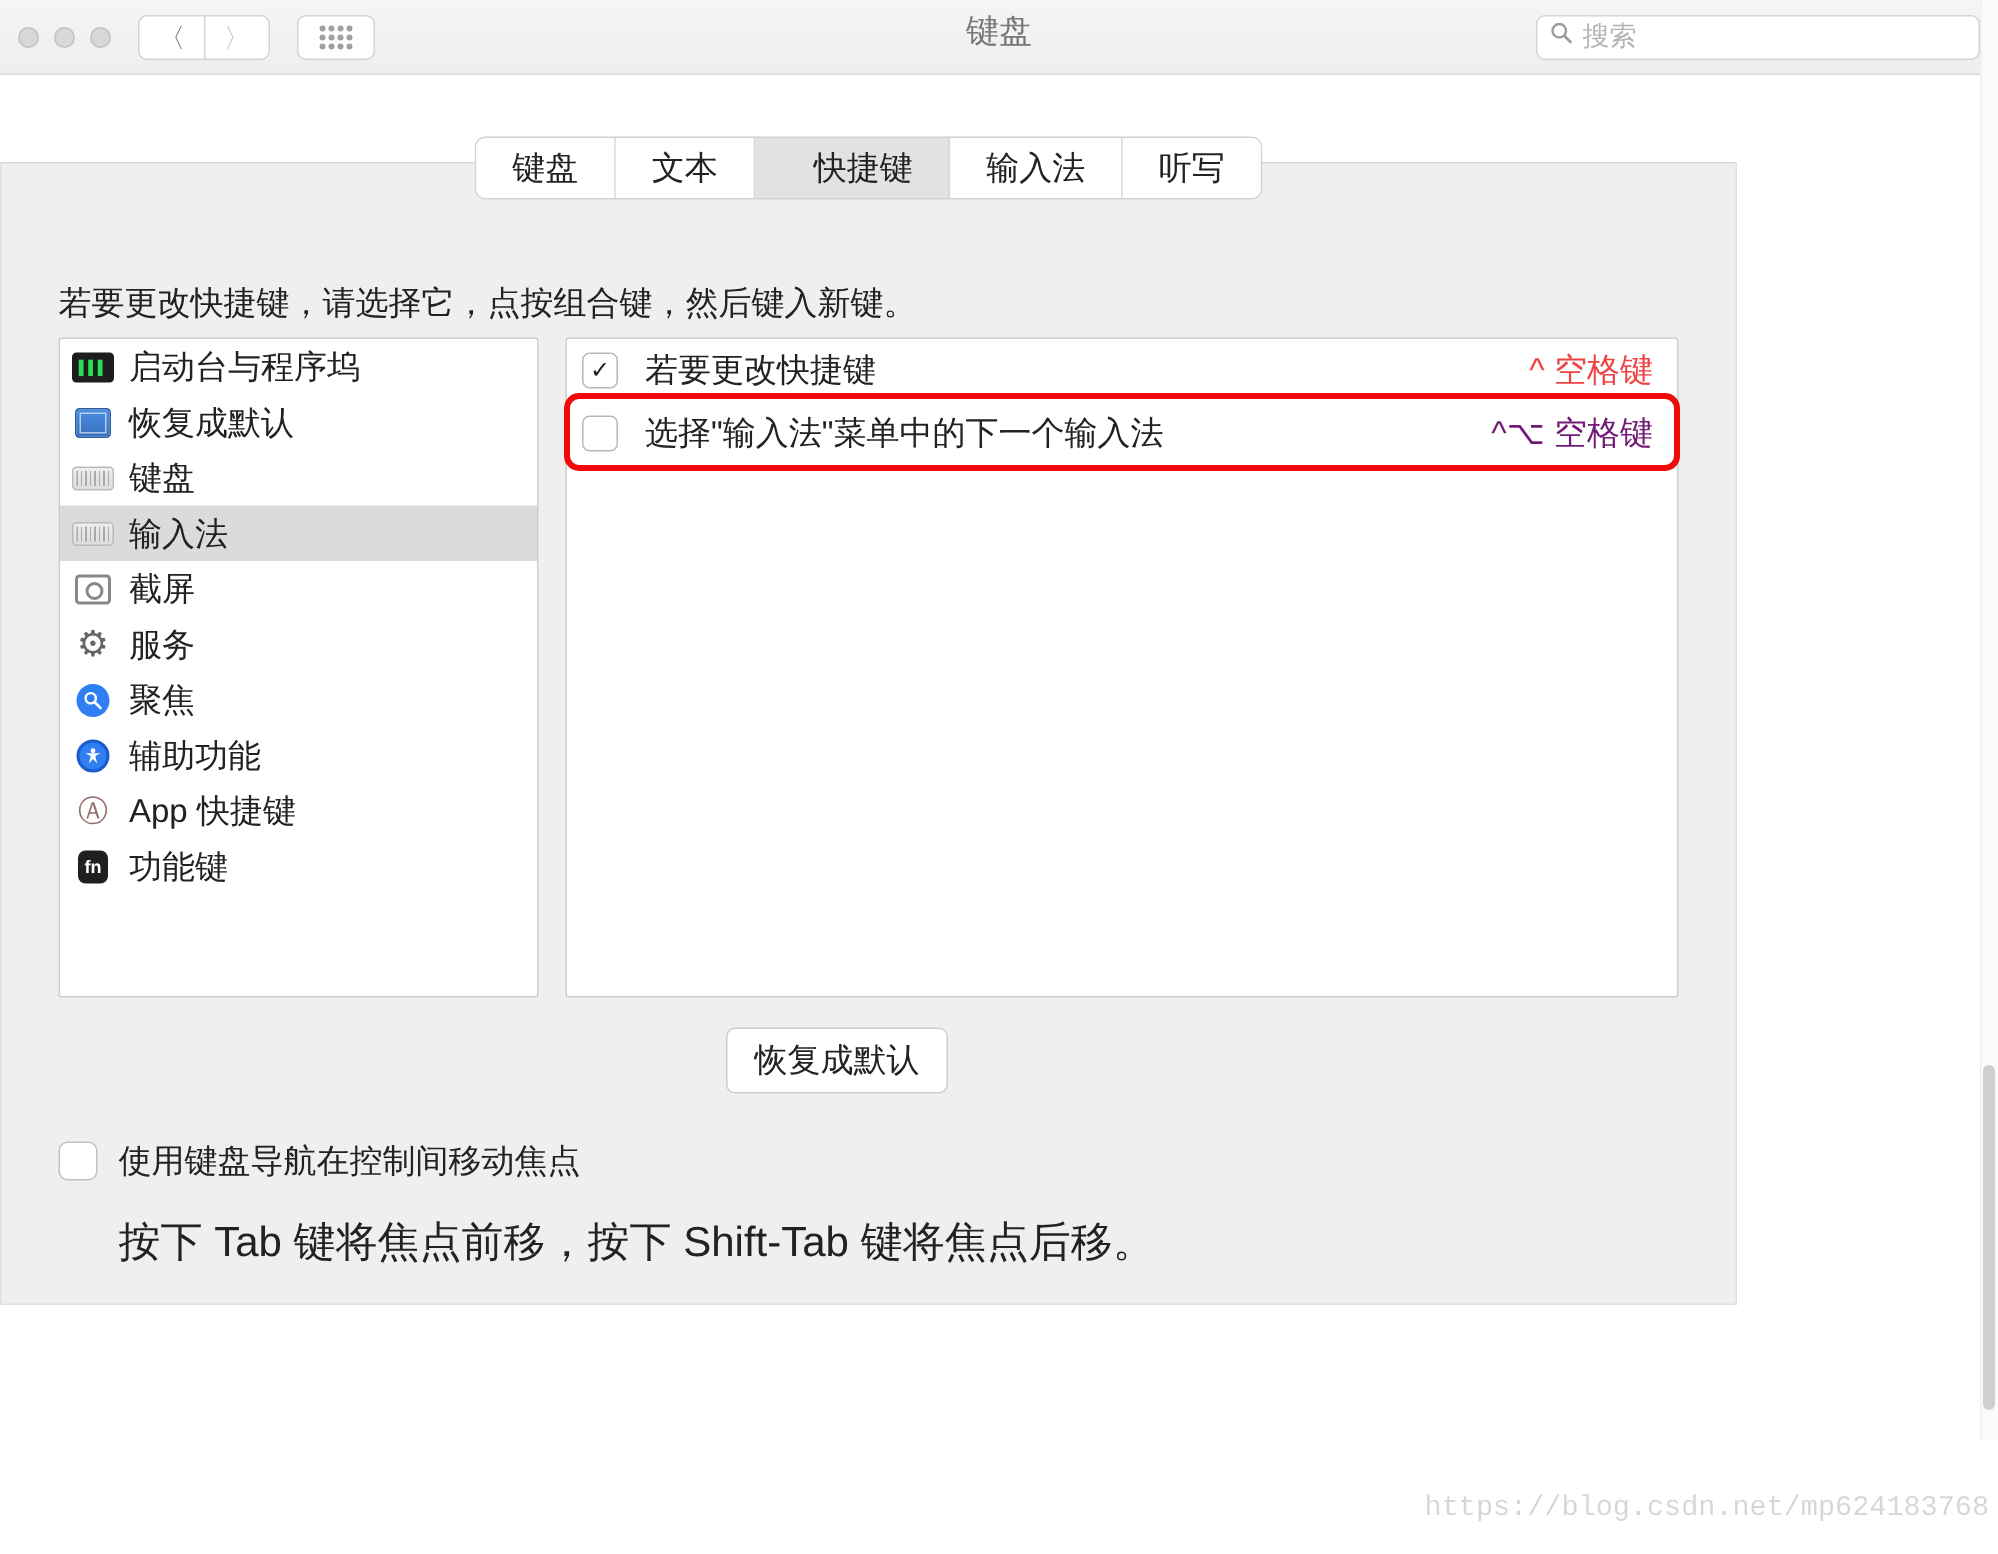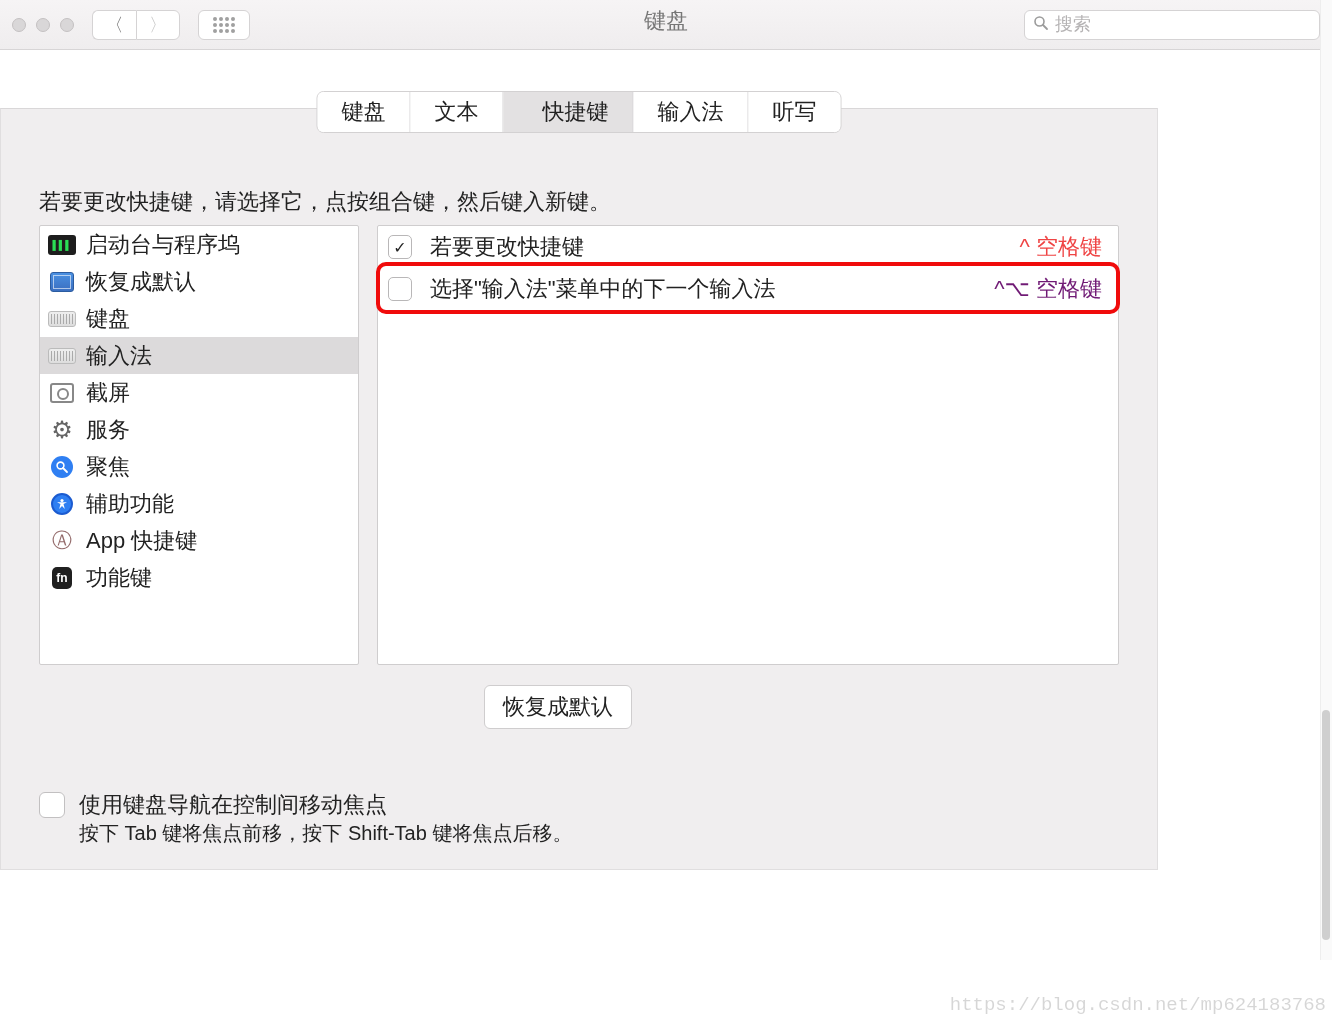--- a/index.html
+++ b/index.html
@@ -106,25 +106,25 @@
 
   .restore{
     text-align:center; padding:20px 42px 0 0;
   }
   .btn{
     display:inline-block; padding:6px 18px; border:1px solid #cfcdce; border-radius:6px; background:#fff;
     font-size:22px; color:#222;
   }
 
   .bottom{
-    position:absolute; bottom:22px; left:38px; display:flex; flex-direction:column; gap:0;
+    position:absolute; bottom:22px; left:38px; display:flex; flex-direction:column; gap:20px;
   }
   .chk-line{ display:flex; gap:14px; align-items:center; font-size:22px; color:#222;}
   .big-chk{ width:26px;height:26px;border:1px solid #c2c0c1;border-radius:6px;background:#fff;}
-  .help-line{ font-size:20px; color:#222; padding-left:40px;}
+  .help-line{ font-size:28px; color:#222; padding-left:40px;}
 
   .watermark{
     position:absolute; right:6px; bottom:20px; color:rgba(0,0,0,.16); font-size:19px;
     font-family: Liberation Mono, monospace;
   }
 
   
   .scroll-sliver{ position:absolute; right:0; top:0; width:12px; height:960px; background:#fafafa; border-left:1px solid #eee;}
   .scroll-thumb{ position:absolute; right:2px; top:710px; width:8px; height:230px; background:#cfcfcf; border-radius:4px;}
 </style>

